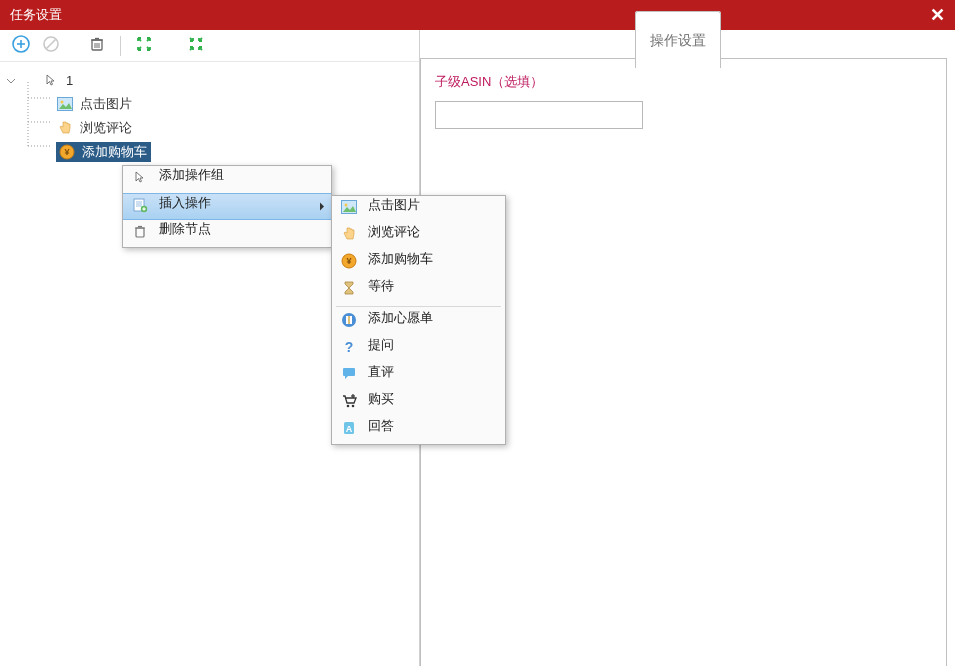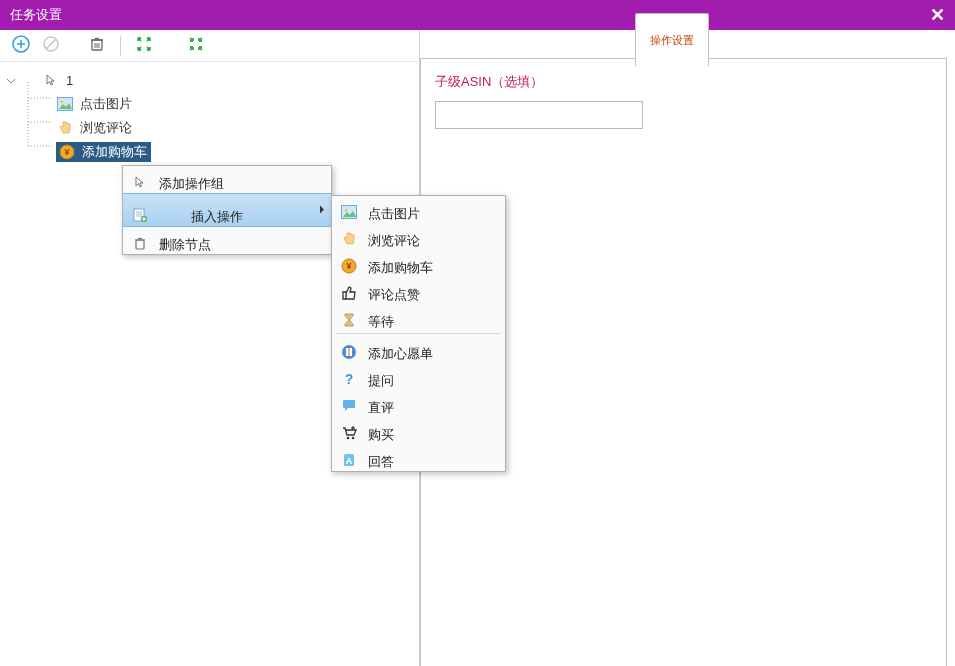--- a/index.html
+++ b/index.html
@@ -6,21 +6,21 @@
     body {
       font-family: "Microsoft YaHei", Arial, sans-serif;
       font-size: 13px;
       background: #fff;
       width: 955px;
       height: 666px;
       overflow: hidden;
       position: relative;
     }
     .titlebar {
-      background: #a21caf;
+      background: #b91c1c;
       color: #fff;
       height: 30px;
       display: flex;
       align-items: center;
       justify-content: space-between;
       padding: 0 10px;
     }
     .titlebar-title { font-size: 13px; }
     .close-btn { font-size: 18px; cursor: pointer; font-weight: bold; }
     .main-area {
@@ -95,32 +95,31 @@
     .context-menu {
       position: absolute;
       background: #fafafa;
       border: 1px solid #b0b0b0;
       box-shadow: 2px 2px 6px rgba(0,0,0,0.25);
       z-index: 100;
       min-width: 210px;
     }
     .ctx-item {
       display: flex;
-      align-items: flex-end;
+      align-items: flex-start;
       height: 27px;
-      padding: 0 18px 0 6px;
+      padding: 0 18px 12px 6px;
       cursor: pointer;
       position: relative;
     }
     .ctx-item.highlighted {
       background: linear-gradient(#c9e1f7, #a9d1f2);
       border-top: 1px solid #7fb6e6;
       border-bottom: 1px solid #7fb6e6;
-      height: 34px;
-      gap: 32px;
+      height: 27px;
     }
     .ctx-icon {
       width: 22px;
       height: 22px;
       display: flex;
       align-items: center;
       justify-content: center;
       margin-right: 8px;
       flex-shrink: 0;
     }
@@ -150,22 +149,22 @@
       position: absolute;
       left: 215px;
       top: 2px;
     }
     .tab {
       border: 1px solid #c0c0c0;
       border-bottom: none;
       background: #fff;
       padding: 20px 14px;
       border-radius: 3px 3px 0 0;
-      font-size: 11px;
-      color: #c2410c;
+      font-size: 14px;
+      color: #737373;
     }
     .panel-body {
       border: 1px solid #c0c0c0;
       margin: 28px 8px 8px 0;
       height: 618px;
       padding: 14px;
     }
     .field-label {
       color: #be185d;
       margin-bottom: 10px;
@@ -358,28 +357,20 @@
           <span class="ctx-icon">
               <svg width="16" height="16" viewBox="0 0 16 16">
                 <circle cx="8" cy="8" r="7" fill="#f3a72b" stroke="#c77d12"></circle>
                 <text x="8" y="11" font-size="9" text-anchor="middle" fill="#7a4b0a" font-weight="bold">¥</text>
               </svg>
             </span>
           <span class="ctx-label">添加购物车</span>
         </div>
         <div class="ctx-item">
           <span class="ctx-icon">
-              <svg width="16" height="16" viewBox="0 0 16 16">
-                <path d="M2 7 L5 7 L5 14 L2 14 Z M5 8 L8 2 L10 3 L9 7 L14 7 L13 14 L5 14 Z" fill="none" stroke="#333" stroke-width="1.3"></path>
-              </svg>
-            </span>
-          <span class="ctx-label">评论点赞</span>
-        </div>
-        <div class="ctx-item">
-          <span class="ctx-icon">
               <svg width="12" height="16" viewBox="0 0 12 16">
                 <path d="M2 2 L10 2 L10 4 L6 8 L10 12 L10 14 L2 14 L2 12 L6 8 L2 4 Z" fill="#e0c27a" stroke="#a8884a" stroke-width="0.8"></path>
               </svg>
             </span>
           <span class="ctx-label">等待</span>
         </div>
         <div class="ctx-divider"></div>
         <div class="ctx-item">
           <span class="ctx-icon">
               <svg width="16" height="16" viewBox="0 0 16 16">

